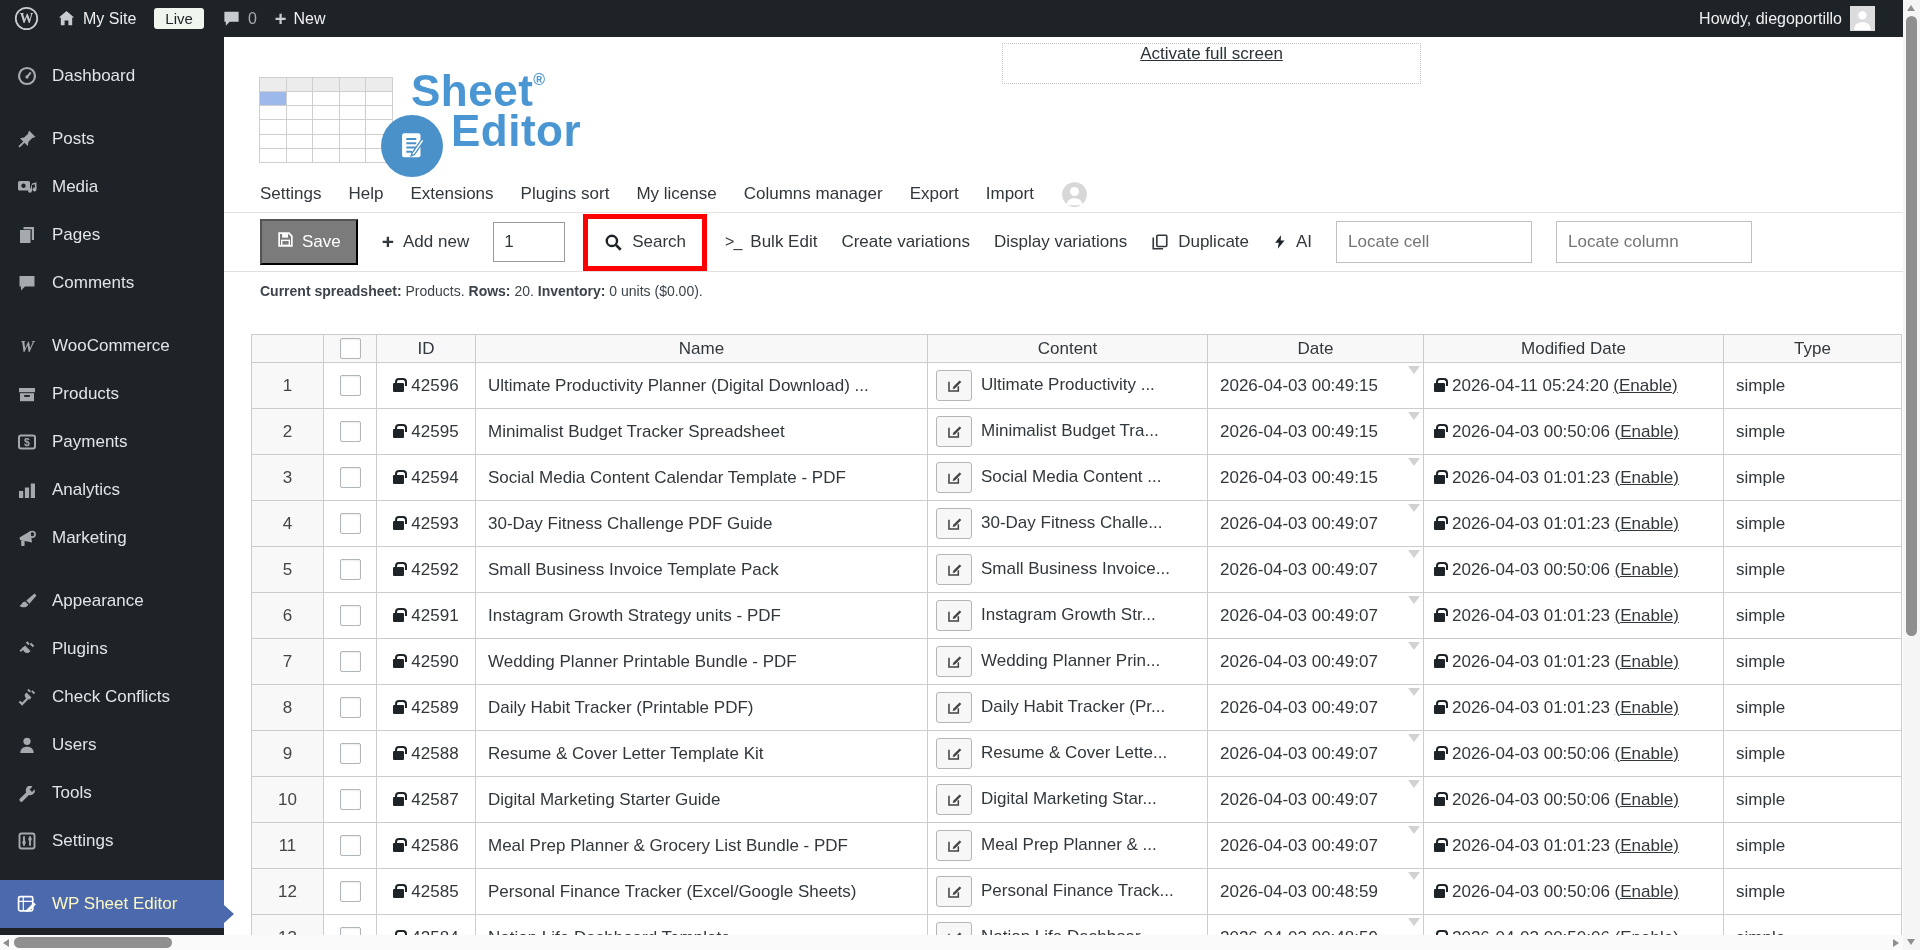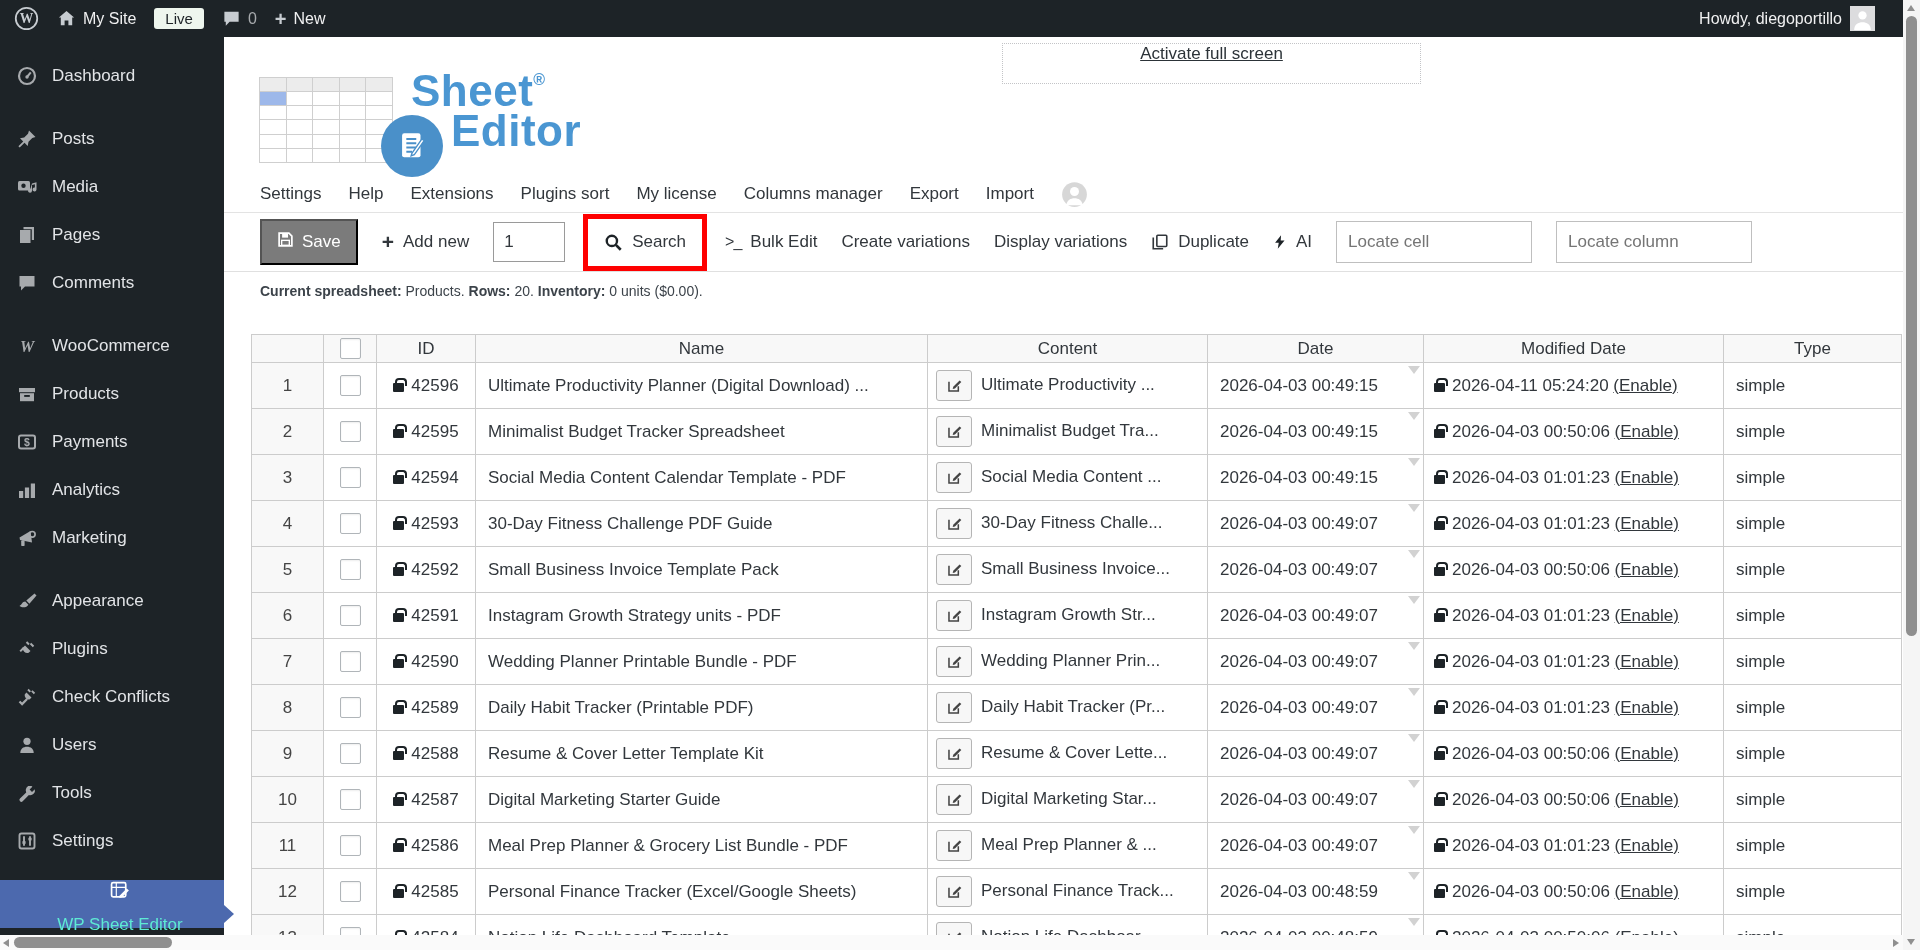--- a/index.html
+++ b/index.html
@@ -13,21 +13,21 @@
   .live-badge { background:#eef6ee; color:#1d2327; font-size:15px; padding:2px 11px; border-radius:3px; }
   .ab-count { color:#a7aaad; font-size:16px; }
   .ab-plus { font-size:20px; font-weight:bold; color:#c7ccd1; line-height:1; }
   .ab-right { position:absolute; right:28px; top:0; height:37px; display:flex; align-items:center; gap:8px; font-size:16px; }
 
   
   .sidebar { position:absolute; left:0; top:37px; width:224px; height:898px; background:#1d2327; z-index:20; }
   .sb-item { height:48px; display:flex; align-items:center; gap:14px; padding-left:16px; color:#e2e4e7; font-size:17px; cursor:pointer; }
   .sb-item .icon { width:22px; display:flex; justify-content:center; color:#a7aaad; }
   .sb-item.gap-before { margin-top:15px; }
-  .sb-item.active { background:#4c69ae; color:#5eead4;flex-direction:column; }
+  .sb-item.active { background:#4c69ae; color:#fef9c3; }
   .sb-item.active .icon { color:#fff; }
   .menu-arrow { position:absolute; left:224px; top:905px; width:0; height:0; border-top:9px solid transparent; border-bottom:9px solid transparent; border-left:10px solid #4c69ae; z-index:21; }
 
   
   .content { position:absolute; left:224px; top:37px; width:1679px; height:898px; background:#fff; overflow:hidden; }
 
   .fullscreen-box { position:absolute; left:778px; top:6px; width:419px; height:41px; border:1px dotted #c3c4c7; display:flex; justify-content:center; }
   .fullscreen-box a { color:#2c3338; font-size:17px; text-decoration:underline; cursor:pointer; }
 
   

